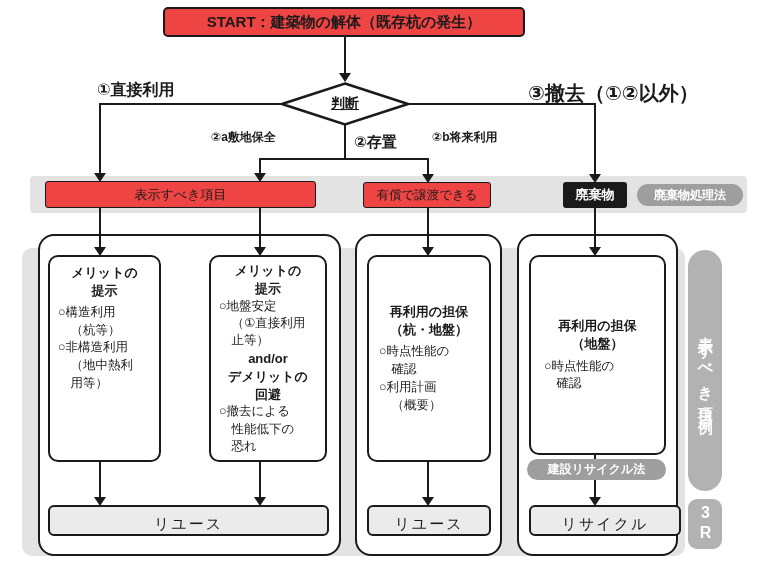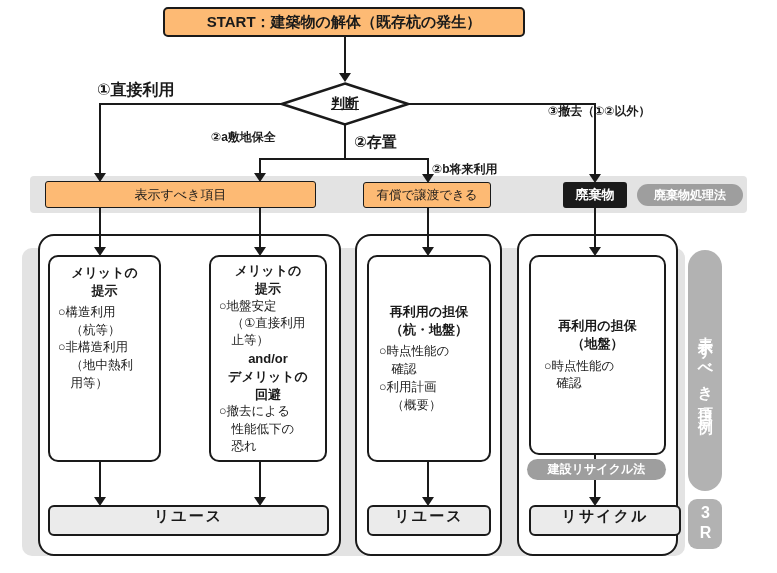--- a/index.html
+++ b/index.html
@@ -6,25 +6,25 @@
   * { margin:0; padding:0; box-sizing:border-box; }
   body { background:#fff; font-family:"Liberation Sans","DejaVu Sans",sans-serif; color:var(--ink); }
   #canvas { position:relative; width:777px; height:573px; background:#fff; overflow:hidden; }
   .abs { position:absolute; }
   .pre { white-space:pre-line; }
   .gray { position:absolute; background:var(--bg_gray); z-index:0; }
   .container { position:absolute; background:#fff; border:2px solid var(--ink); border-radius:16px; z-index:2; }
   .vl { position:absolute; width:2px; background:var(--ink); z-index:3; }
   .hl { position:absolute; height:2px; background:var(--ink); z-index:3; }
   .ah { position:absolute; width:0; height:0; border-left:6px solid transparent; border-right:6px solid transparent; border-top:9px solid var(--ink); z-index:3; }
-  .node { position:absolute; background:#fdba74; border:2px solid var(--ink); display:flex; align-items:center; justify-content:center; z-index:4; }
+  .node { position:absolute; background:#ef4444; border:2px solid var(--ink); display:flex; align-items:center; justify-content:center; z-index:4; }
   .inner { position:absolute; background:#fff; border:2px solid var(--ink); border-radius:10px; z-index:4; font-size:12.5px; line-height:1.42; }
   .bh { font-weight:bold; font-size:13px; text-align:center; }
   .bb { text-align:left; padding:0 5px; }
-  .result { position:absolute; background:var(--result_fill); border:2px solid var(--ink); border-radius:6px; display:flex; align-items:flex-start; justify-content:center; font-weight:bold; font-size:15px; letter-spacing:2px; z-index:4; }
+  .result { position:absolute; background:var(--result_fill); border:2px solid var(--ink); border-radius:6px; display:flex; align-items:flex-end; justify-content:center; font-weight:normal; font-size:15px; letter-spacing:2px; z-index:4; }
   .pill { position:absolute; background:var(--pill_gray); color:#fff; border-radius:11px; display:flex; align-items:center; justify-content:center; font-weight:bold; font-size:12px; z-index:5; }
   .blabel { position:absolute; font-weight:bold; z-index:4; }
   .diamond { position:absolute; z-index:4; }
   .vside { position:absolute; background:var(--strip_gray); color:#fff; font-weight:bold; display:flex; align-items:center; justify-content:center; writing-mode:vertical-rl; z-index:2; }
 </style>
 </head>
 <body>
 
 <div id="canvas">
 
@@ -76,24 +76,24 @@
   </div>
 
   <div class="diamond" style="left:280px;top:82px;width:130px;height:44px;">
     <svg width="130" height="44" viewBox="0 0 130 44">
       <polygon points="65,1.5 128,22 65,42.5 2,22" fill="#ffffff" stroke="#1a1a1a" stroke-width="2.5"></polygon>
     </svg>
     <span class="abs" style="left:0;top:0;width:130px;height:44px;display:flex;align-items:center;justify-content:center;font-weight:bold;font-size:14px;text-decoration:underline;">判断</span>
   </div>
 
   <div class="blabel" style="left:97px;top:80px;font-size:16px;">①直接利用</div>
-  <div class="blabel" style="left:548px;top:80px;font-size:12px;margin-top:23px;">③撤去（①②以外）</div>
+  <div class="blabel" style="left:528px;top:80px;font-size:20px;">③撤去（①②以外）</div>
   <div class="blabel" style="left:354px;top:133px;font-size:15px;">②存置</div>
   <div class="blabel" style="left:211px;top:129px;font-size:12px;">②a敷地保全</div>
-  <div class="blabel" style="left:432px;top:129px;font-size:12px;margin-top:32px;">②b将来利用</div>
+  <div class="blabel" style="left:432px;top:129px;font-size:12px;">②b将来利用</div>
 
   <div class="node" style="left:45px;top:181px;width:271px;height:27px;border-width:1.5px;border-radius:3px;font-size:13px;">
     <span>表示すべき項目</span>
   </div>
   <div class="node" style="left:363px;top:182px;width:128px;height:26px;border-width:1.5px;border-radius:3px;font-size:12.5px;">
     <span>有償で譲渡できる</span>
   </div>
   <div class="node" style="left:563px;top:182px;width:64px;height:26px;background:var(--ink);color:#fff;border-radius:3px;font-weight:bold;font-size:13px;">
     <span>廃棄物</span>
   </div>

